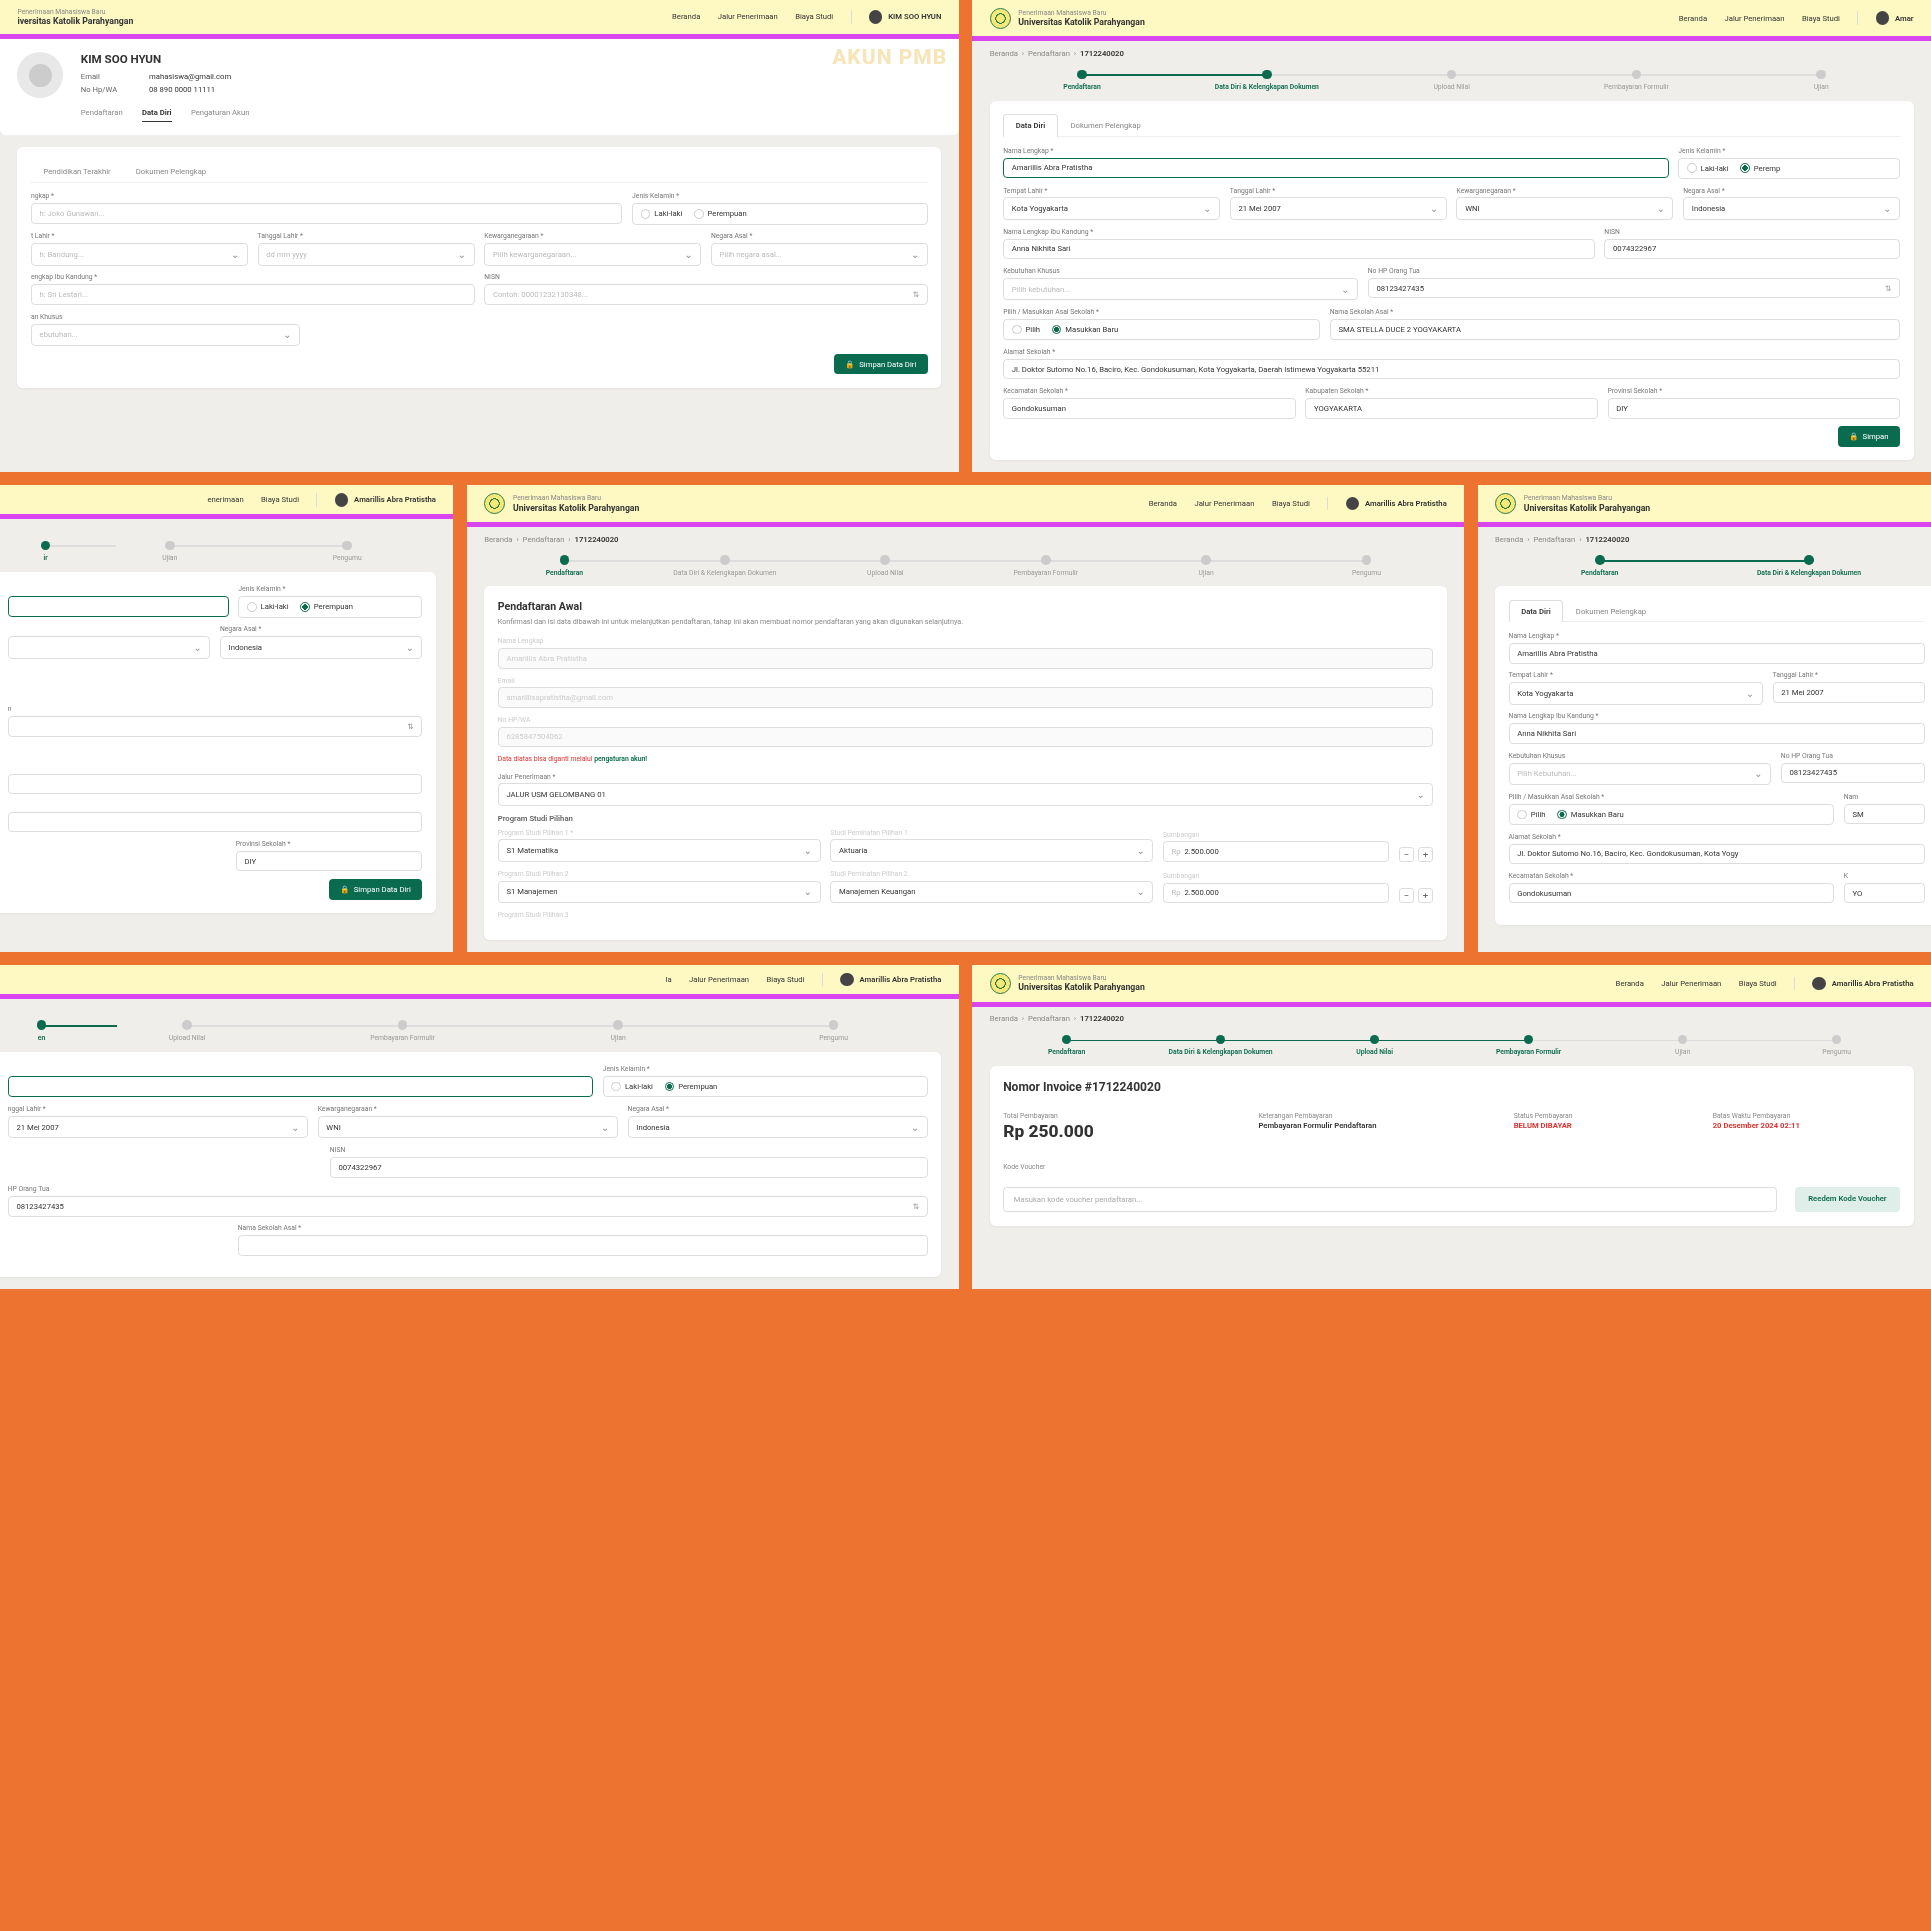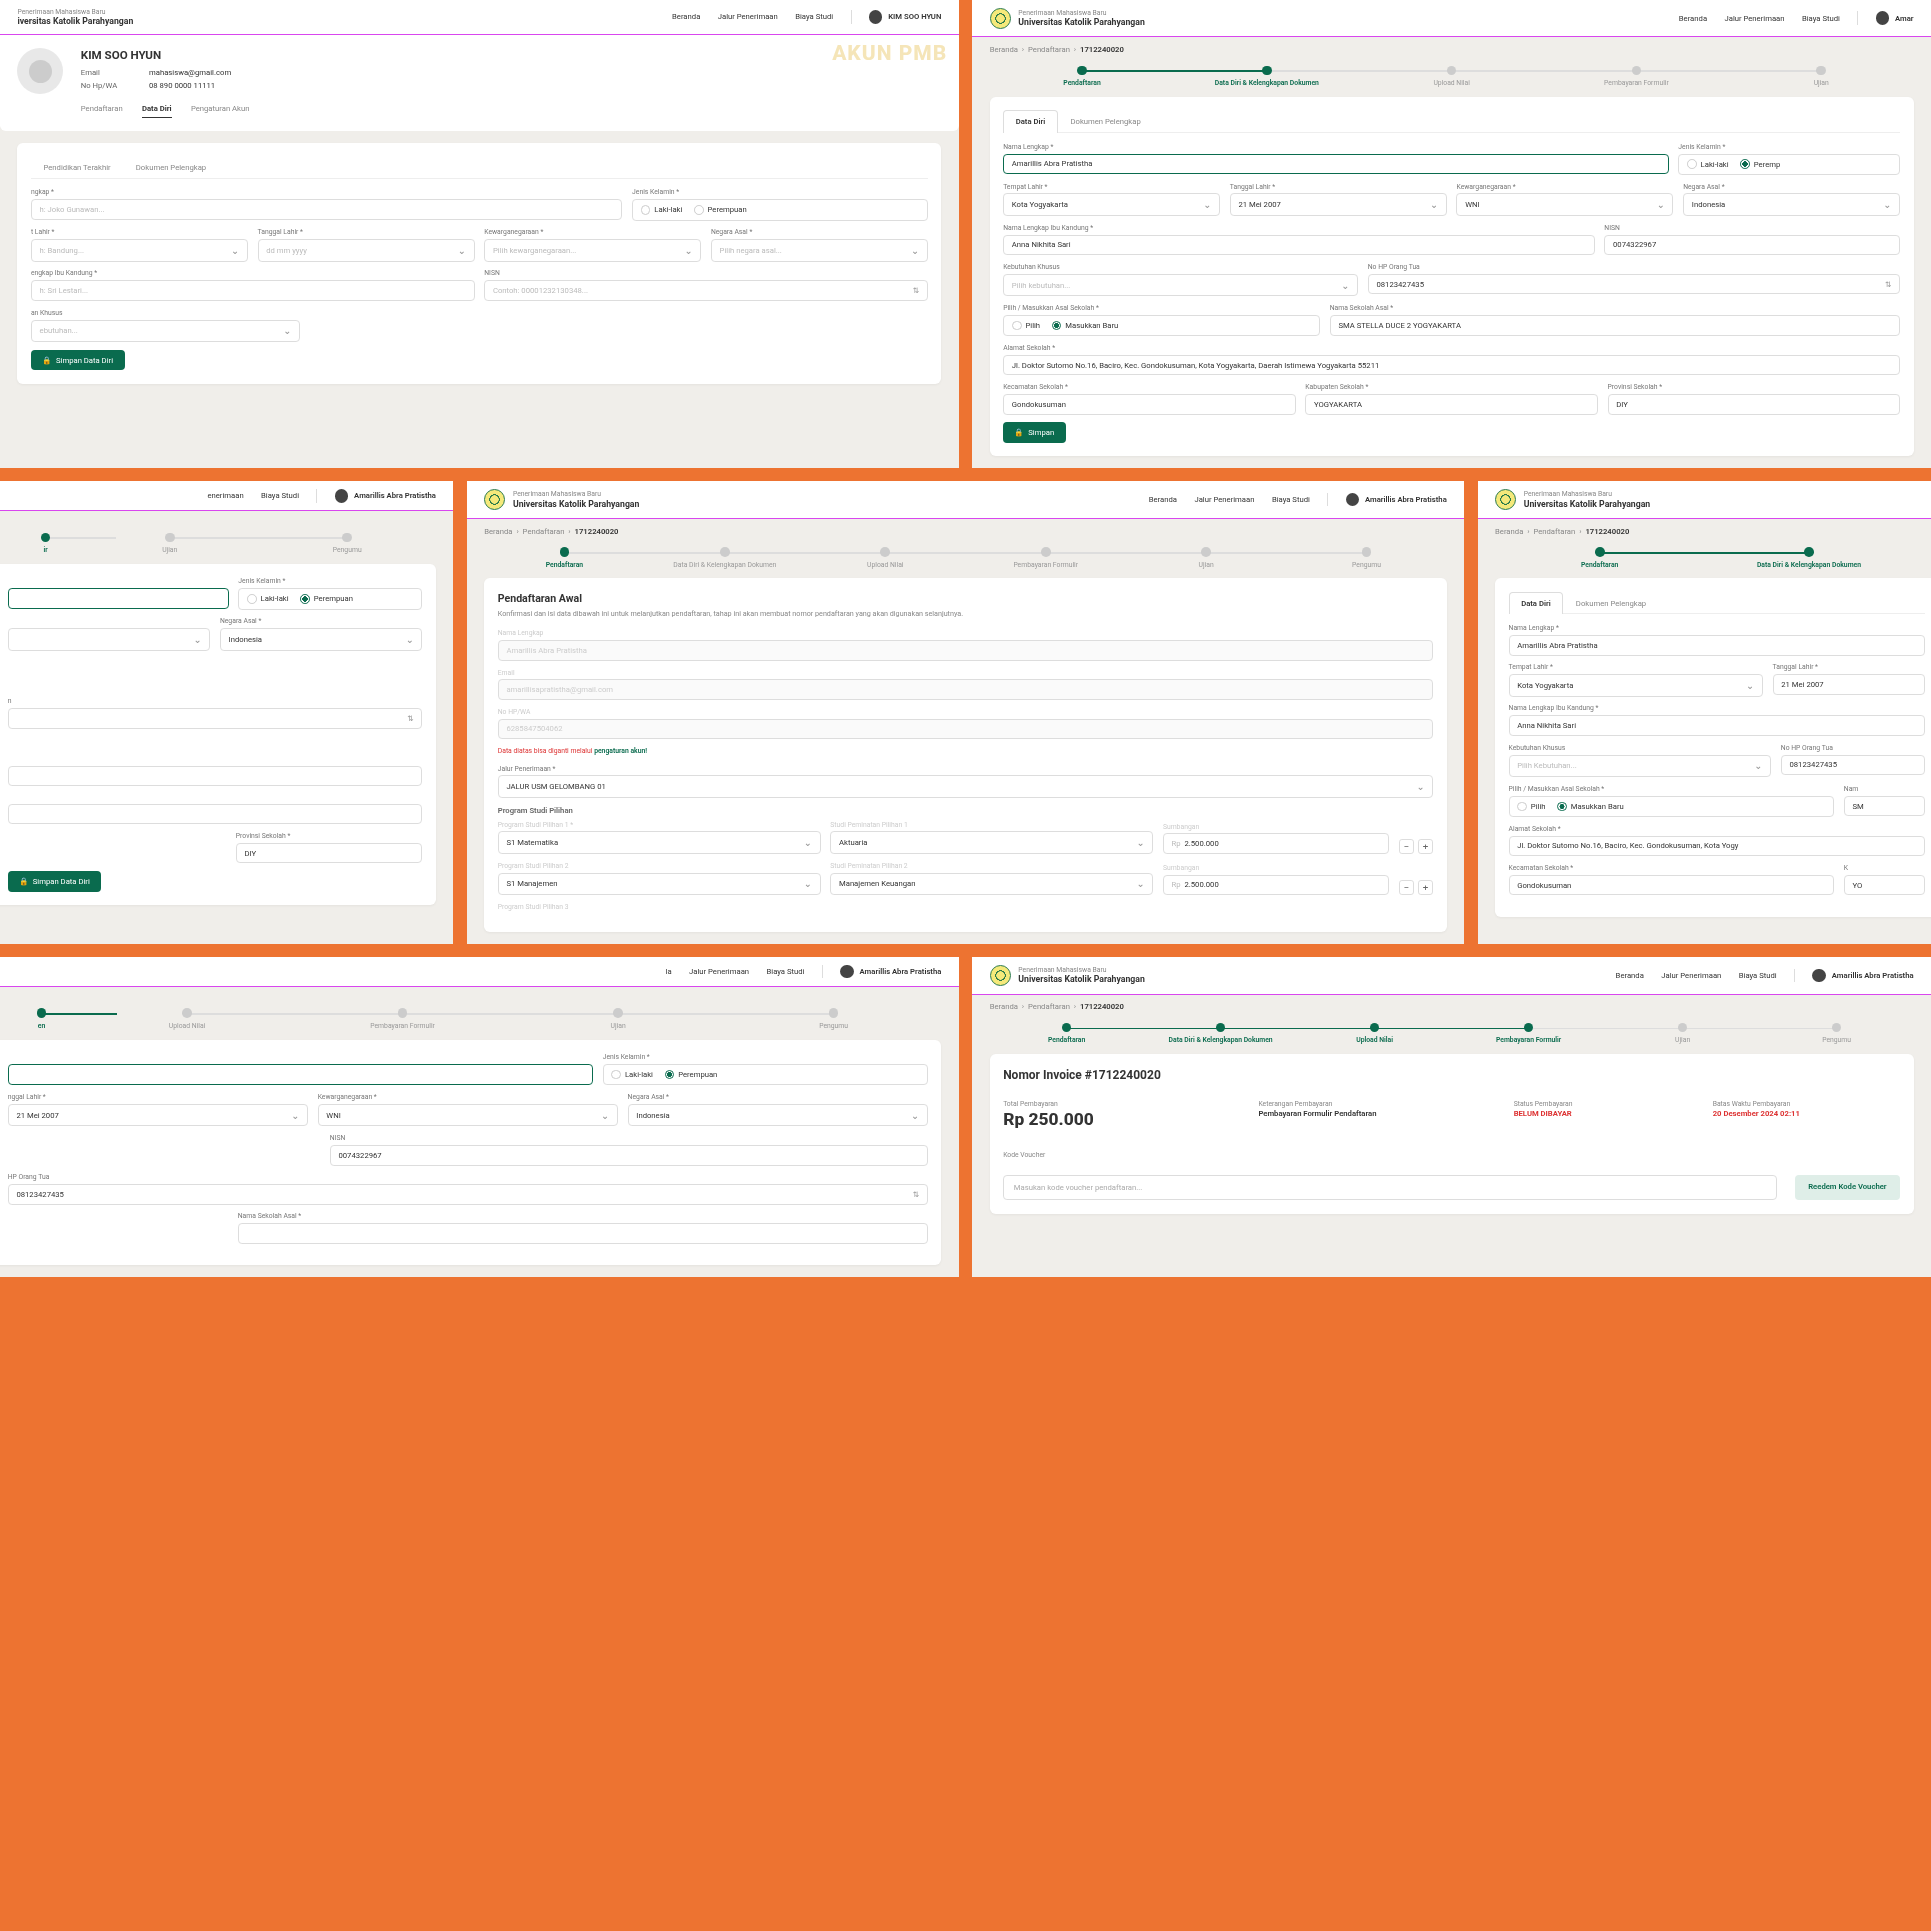--- a/index.html
+++ b/index.html
@@ -1,20 +1,20 @@
 <!DOCTYPE html>
 <html><head>
 <meta charset="utf-8">
 <style>
 *{box-sizing:border-box;margin:0;padding:0;font-family:-apple-system,BlinkMacSystemFont,"Segoe UI",Roboto,sans-serif}
 body{background:#ed7331;padding:0}
 .grid{display:grid;grid-template-columns:1fr 1fr;grid-template-rows:auto auto auto;gap:13.5px;padding:0}
 .grid .r2{display:grid;grid-template-columns:1fr 2.2fr 1fr;gap:13.5px}
 .screen{background:#f0eeea;overflow:hidden;font-size:7.7px;color:#333}
-.hdr{background:#ffffff;display:flex;align-items:center;justify-content:space-between;padding:7.7px 17.4px;border-bottom:1px solid #d946ef}
+.hdr{background:#fef9c3;display:flex;align-items:center;justify-content:space-between;padding:7.7px 17.4px;border-bottom:5px solid #d946ef}
 .brand{display:flex;align-items:center;gap:7.7px}
 .logo{width:21px;height:21px;border-radius:50%;background:radial-gradient(circle,#f5e97a 30%,#2a7a4a 32%,#2a7a4a 38%,#f5e97a 40%);border:1px solid #2a7a4a}
 .bname{line-height:1.2}
 .bname .sub{font-size:6.8px;color:#888}
 .bname .main{font-size:8.7px;font-weight:700}
 .nav{display:flex;align-items:center;gap:17.4px;font-size:7.7px}
 .nav .sep{width:1px;height:13.5px;background:#ddd}
 .user{display:flex;align-items:center;gap:5.8px;font-weight:600}
 .avatar{width:13.5px;height:13.5px;border-radius:50%;background:#444}
 .crumbs{padding:7.7px 17.4px;font-size:7.7px;color:#888}
@@ -38,21 +38,21 @@
 .inp{border:1px solid #ddd;border-radius:3.9px;padding:4.8px 7.7px;font-size:7.7px;background:#fff;color:#333}
 .inp.sel{display:flex;justify-content:space-between;align-items:center}
 .inp.sel::after{content:"⌄";color:#999;font-size:9.7px}
 .inp.stepper-in{display:flex;justify-content:space-between;align-items:center}
 .inp.stepper-in::after{content:"⇅";color:#999;font-size:7.7px}
 .radios{display:flex;gap:11.6px;align-items:center;border:1px solid #ddd;border-radius:3.9px;padding:4.8px 7.7px}
 .radio{display:flex;align-items:center;gap:3.9px;font-size:7.7px}
 .radio .r{width:9.7px;height:9.7px;border:1.4px solid #ccc;border-radius:50%}
 .radio.on .r{border-color:#0a6b4e;background:radial-gradient(circle,#0a6b4e 45%,#fff 50%)}
 .btn{background:#0a6b4e;color:#fff;border-radius:3.9px;padding:5.8px 11.6px;font-size:7.7px;display:inline-flex;align-items:center;gap:3.9px;border:none}
-.btn-row{display:flex;justify-content:flex-start;margin-top:5.8px}
+.btn-row{display:flex;justify-content:flex-end;margin-top:5.8px}
 .lock::before{content:"🔒";font-size:7.7px}
 
 .s1 .profile{background:#fff;margin:0 0 11.6px;border-radius:0 0 5.8px 5.8px;padding:13.5px 17.4px;position:relative}
 .s1 .watermark{position:absolute;right:11.6px;top:5.8px;font-size:21px;font-weight:800;color:#f5e5b8;letter-spacing:1px}
 .s1 .pbody{display:flex;gap:17.4px;align-items:flex-start}
 .s1 .pava{width:46px;height:46px;border-radius:50%;background:#e8e8e8;display:flex;align-items:center;justify-content:center}
 .s1 .pava::after{content:"";width:23px;height:23px;border-radius:50%;background:#ccc}
 .s1 .pname{font-size:11.6px;font-weight:700;margin-bottom:5.8px}
 .s1 .pmeta{font-size:7.7px;color:#666;display:grid;grid-template-columns:auto auto;gap:3.9px 13.5px}
 .s1 .ptabs{display:flex;gap:19.3px;margin-top:13.5px;font-size:7.7px}

